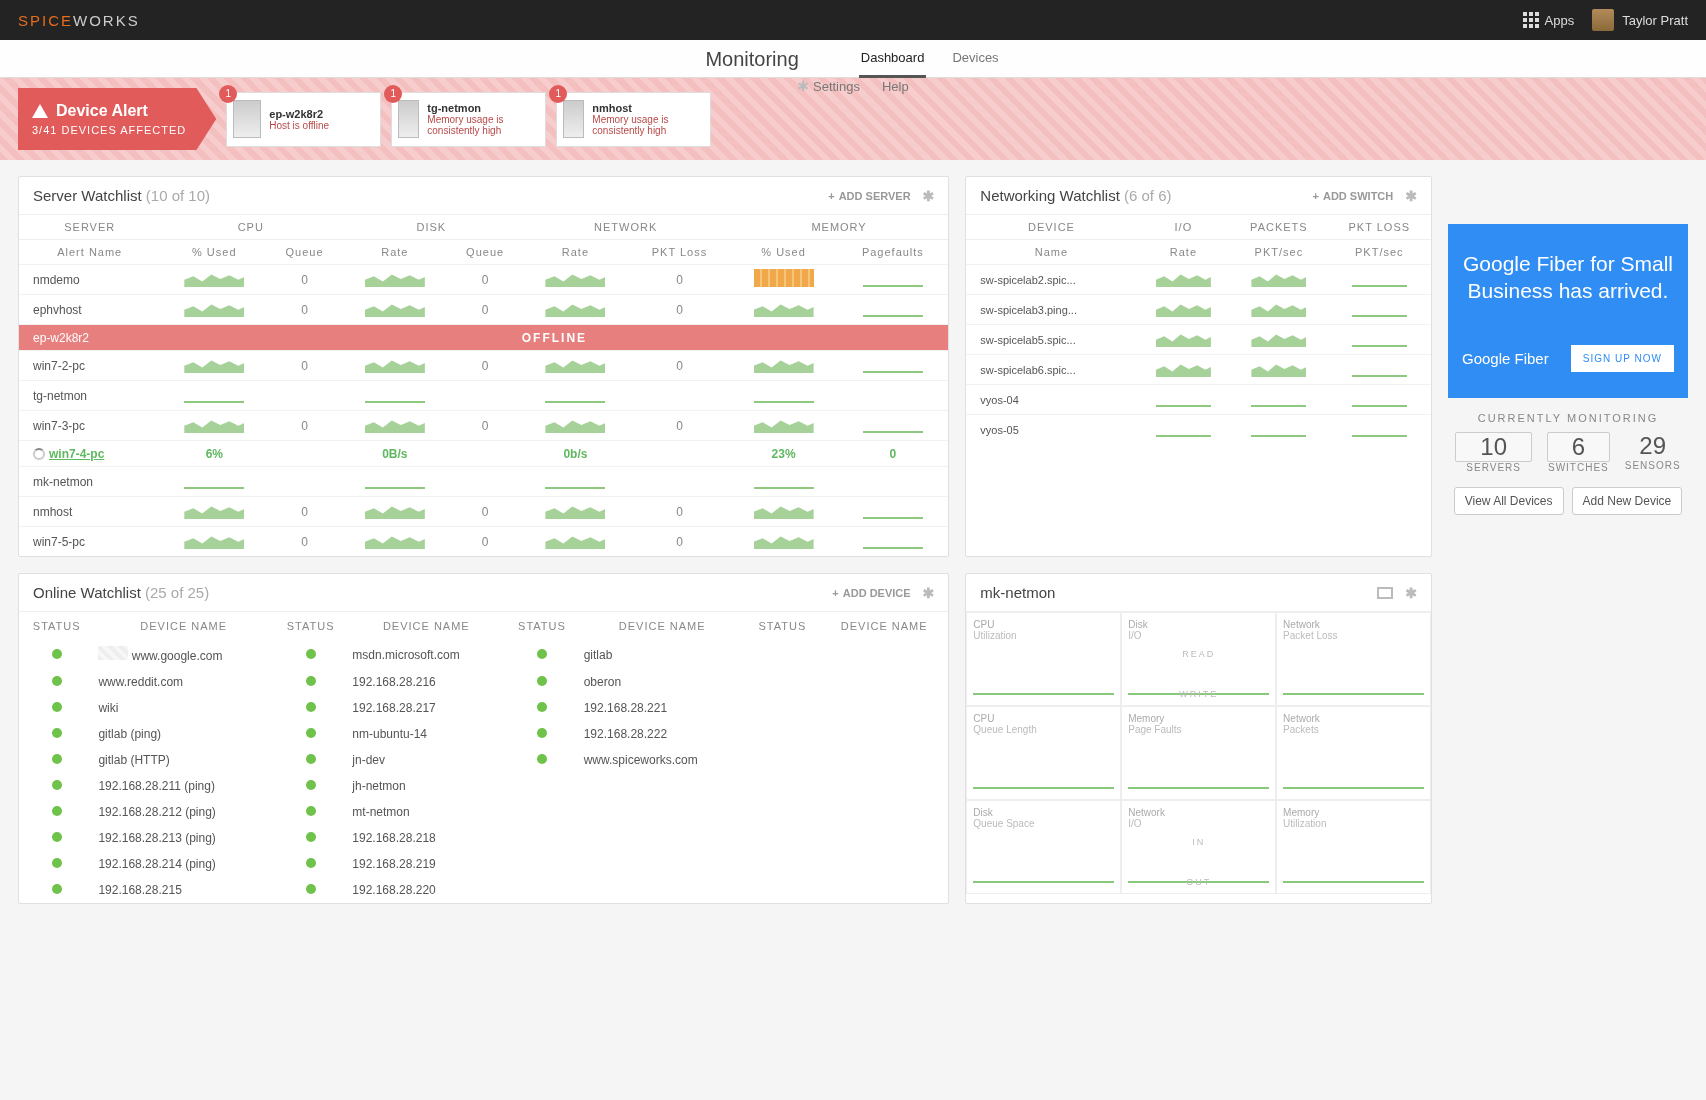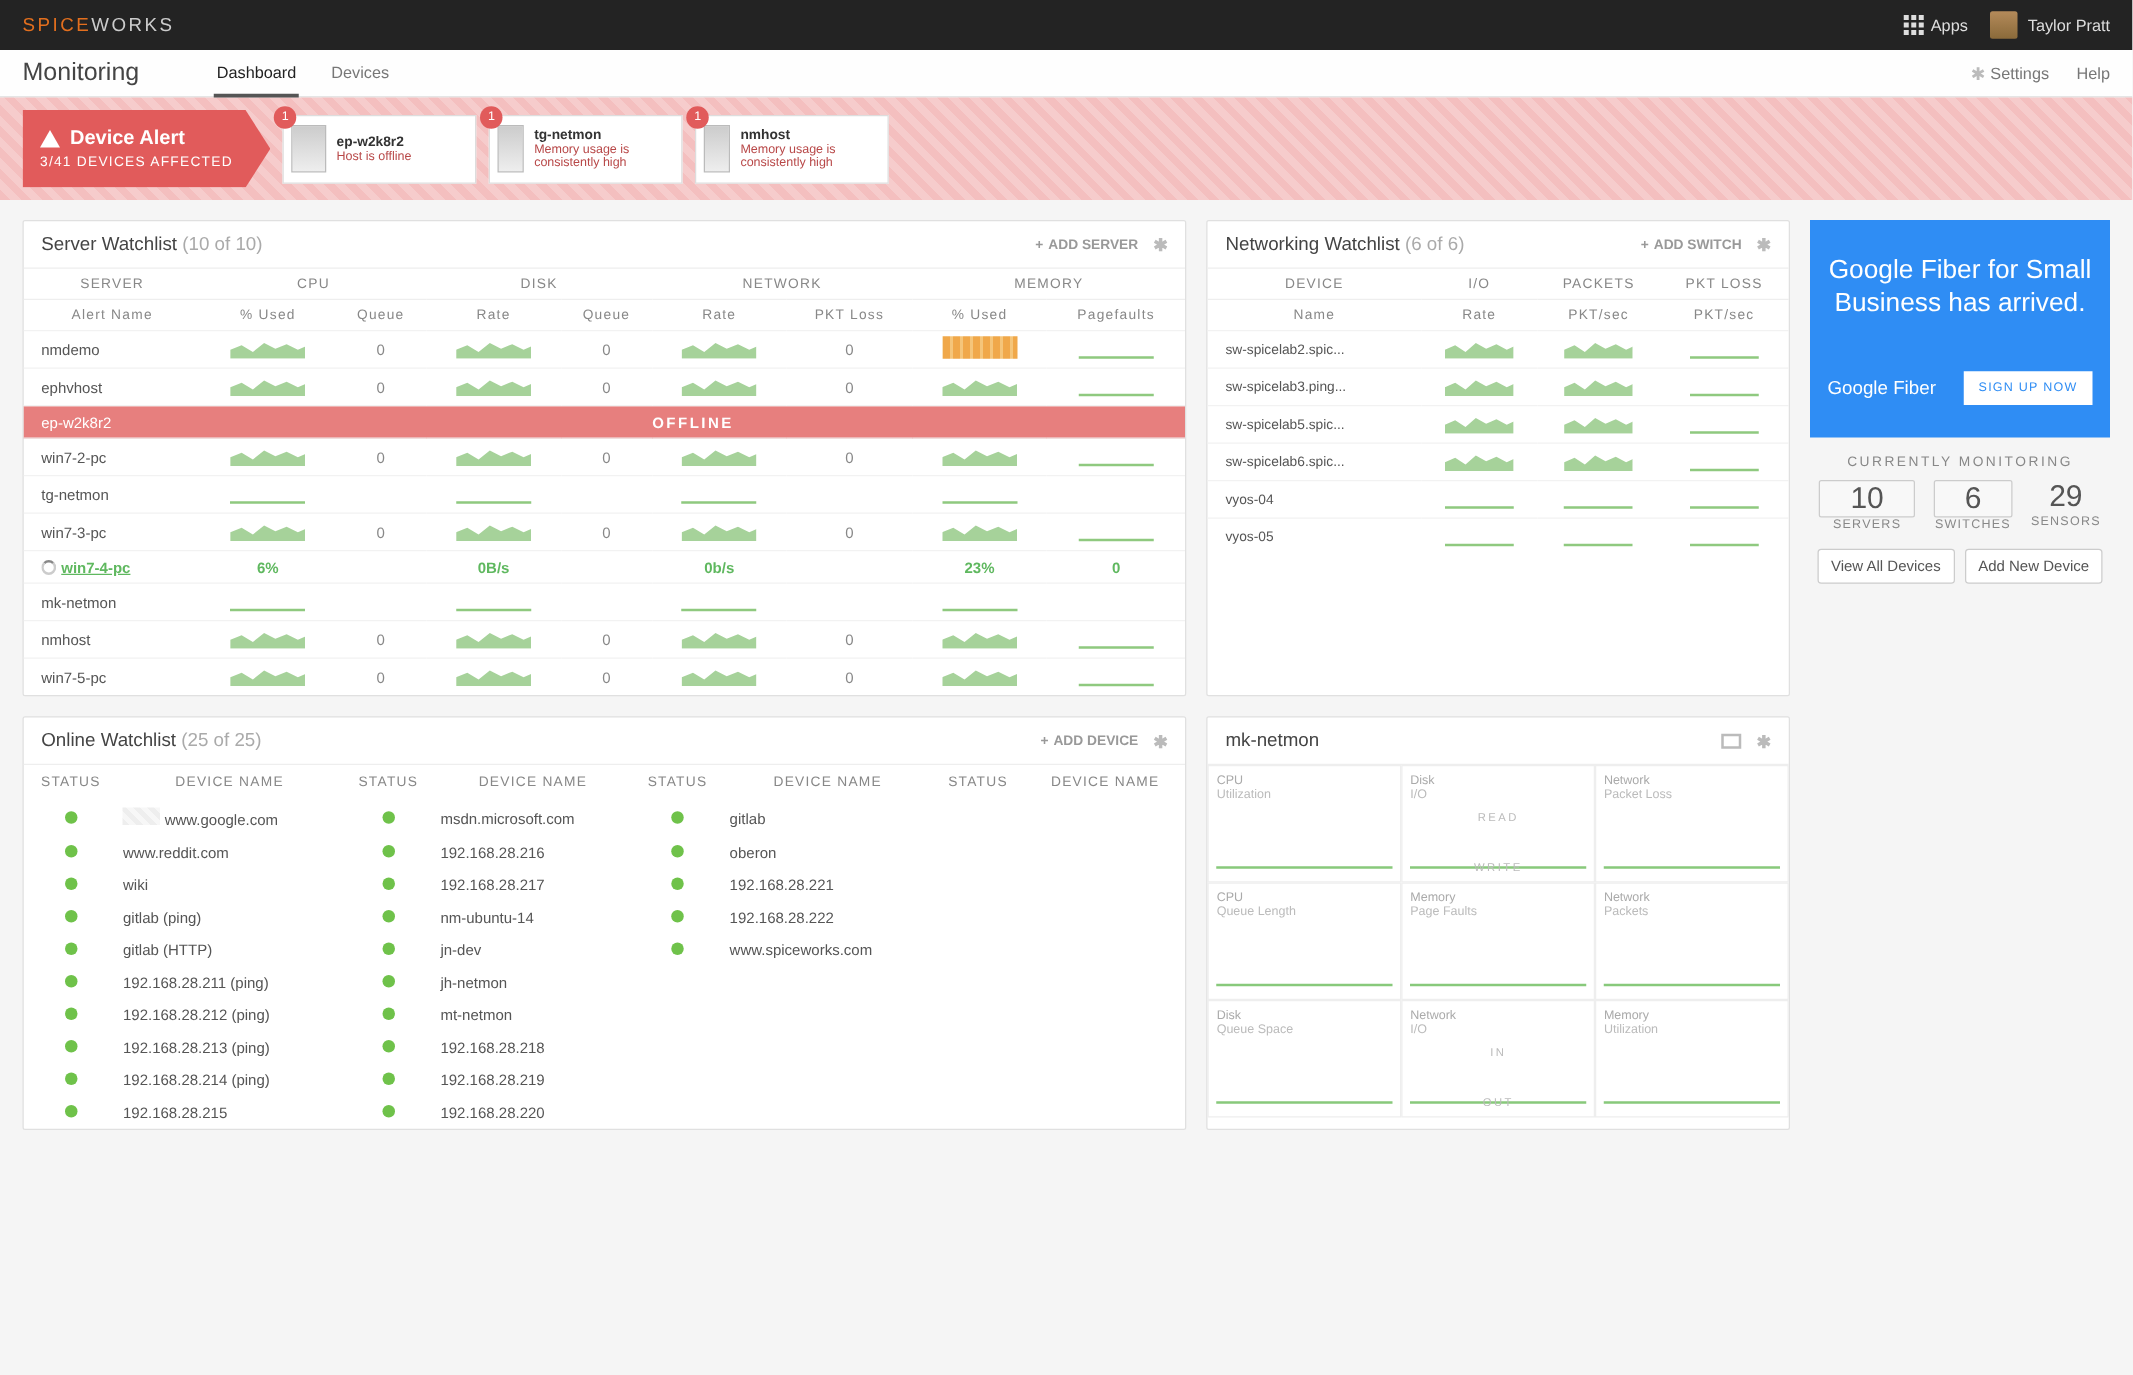--- a/index.html
+++ b/index.html
@@ -4,21 +4,21 @@
 <style>
 * { margin:0; padding:0; box-sizing:border-box; font-family: -apple-system, Helvetica, Arial, sans-serif; }
 body { background:#f5f5f5; font-size:13px; color:#555; }
 .topbar { background:#232323; height:40px; display:flex; align-items:center; justify-content:space-between; padding:0 18px; }
 .logo { font-family: Arial; font-size:15px; letter-spacing:2px; color:#e36f1e; font-weight:bold; }
 .logo span { color:#ccc; font-weight:normal; }
 .tr { display:flex; align-items:center; gap:18px; color:#ddd; font-size:13px; }
 .apps-icon { display:grid; grid-template-columns:repeat(3,4px); grid-template-rows:repeat(3,4px); gap:2px; }
 .apps-icon i { background:#ddd; }
 .avatar { width:22px; height:22px; background:linear-gradient(#b48a5a,#8a6a3a); border-radius:2px; }
-.subbar { background:#fefefe; height:38px; display:flex; align-items:center; justify-content:space-between; border-bottom:1px solid #ddd; padding:0 18px; }
+.subbar { background:#fefefe; height:38px; display:flex; align-items:center; justify-content:space-between; border-bottom:1px solid #ddd; padding:0 18px;flex-direction:column; }
 .pgtitle { font-size:20px; color:#444; font-weight:300; }
 .tabs { display:flex; gap:24px; margin-left:60px; }
 .tab { color:#777; font-size:13px; padding:10px 2px; cursor:pointer;text-align:right; }
 .tab.active { color:#222; border-bottom:3px solid #555; }
 .right-links { display:flex; gap:22px; color:#777; font-size:13px; align-items:center; }
 .alertstrip { background:repeating-linear-gradient(45deg,#f4bfbf 0 6px,#f6cccc 6px 12px); padding:10px 18px; display:flex; align-items:center; gap:10px; }
 .alertbadge { position:relative; background:#e15b5b; color:#fff; padding:14px 30px 14px 14px; min-width:180px; clip-path: polygon(0 0, 90% 0, 100% 50%, 90% 100%, 0 100%); }
 .alertbadge .t { font-size:16px; font-weight:bold; display:flex; align-items:center; gap:8px;}
 .alertbadge .s { font-size:11px; margin-top:4px; letter-spacing:1px;}
 .tri { display:inline-block; width:0;height:0;border-left:8px solid transparent;border-right:8px solid transparent;border-bottom:14px solid #fff;}
@@ -48,21 +48,21 @@
 .sprk { display:inline-block; width:60px; height:18px; background:#a6d29a; clip-path: polygon(0 60%, 15% 40%, 30% 70%, 45% 30%, 60% 55%, 75% 35%, 90% 60%, 100% 45%, 100% 100%, 0 100%); }
 .sprk2 { display:inline-block; width:60px; height:18px; border-bottom:2px solid #8fc97f; }
 .membar { display:inline-block; width:60px; height:18px; background:repeating-linear-gradient(90deg,#f0a84a 0 6px, #f5c57a 6px 8px);}
 .spin { display:inline-block; width:12px;height:12px;border:2px solid #ccc;border-top-color:#888;border-radius:50%; vertical-align:middle; margin-right:4px;}
 
 
 .nw td:first-child { text-align:left; padding-left:14px; font-size:11px;}
 .nw .sprk, .nw .sprk2 { width:55px; }
 
 
-.side { width:240px; display:flex; flex-direction:column; gap:14px; }
+.side { width:240px; display:flex; flex-direction:column; gap:14px;margin-top:48px; }
 .ad { background:#2f8df4; color:#fff; padding:26px 14px; text-align:center; position:relative;}
 .ad .big { font-size:21px; line-height:1.3; }
 .ad .ft { display:flex; justify-content:space-between; align-items:center; margin-top:40px; font-size:15px;}
 .ad button { background:#fff; color:#2f8df4; border:none; font-size:10px; font-weight:normal; padding:8px 12px; letter-spacing:1px; cursor:pointer;}
 .cm { text-align:center; }
 .cm .lbl { font-size:11px; color:#888; letter-spacing:2px; margin-bottom:8px;}
 .cmrow { display:flex; justify-content:space-around; }
 .cmcell .n { font-size:24px; color:#555;}
 .cmcell .l { font-size:10px; color:#888; letter-spacing:1px;}
 .cmcell.box .n { border:1px solid #ccc; padding:0 24px; border-radius:2px; background:#f8f8f8;}

